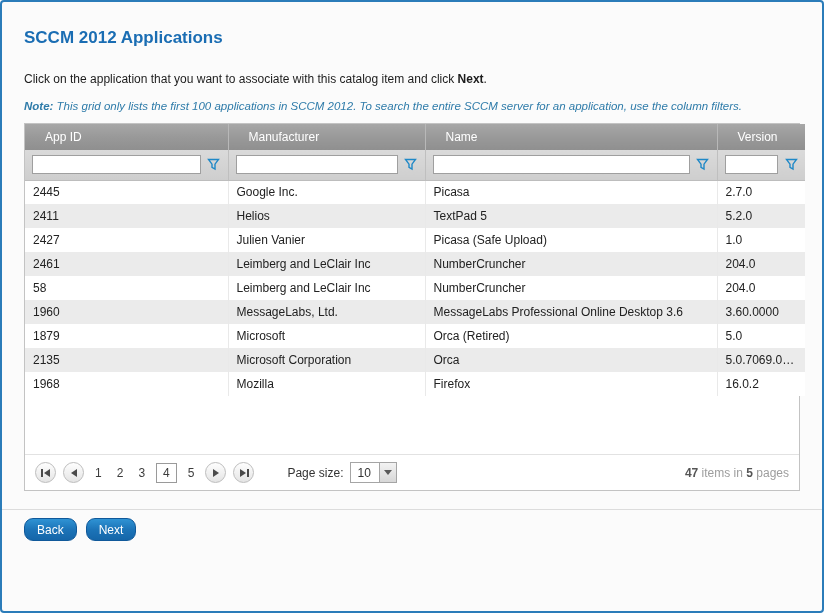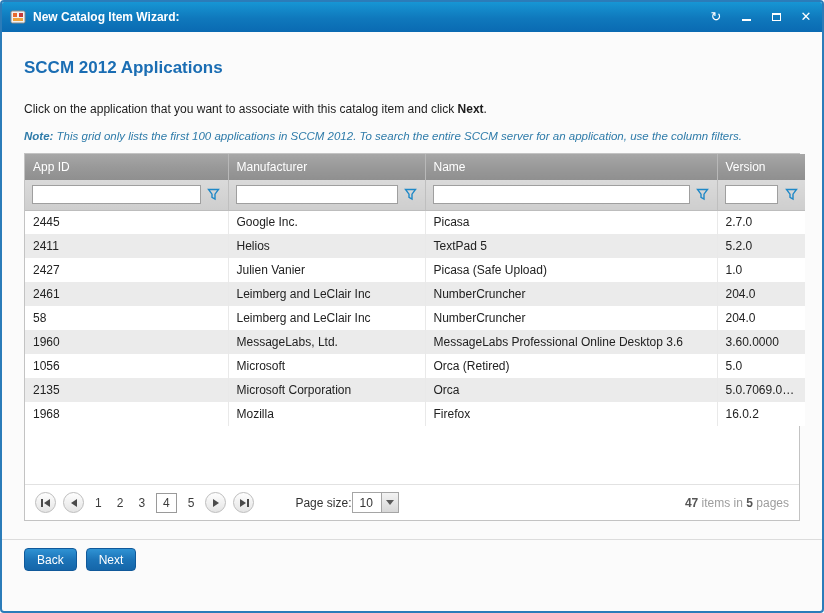--- a/index.html
+++ b/index.html
@@ -48,21 +48,21 @@
   .grid {
     margin-top: 11px;
     border: 1px solid #c3c3c3;
     background: #ffffff;
   }
   table { border-collapse: collapse; table-layout: fixed; width: 100%; }
 
   tr.head th {
     background: linear-gradient(180deg, #a7a7a7 0%, #999999 50%, #8f8f8f 100%);
     color: #ffffff; font-weight: normal; font-size: 12px;
-    text-align: left; height: 26px; padding: 0 8px;
+    text-align: left; height: 26px; padding: 0 20px;
     border-right: 1px solid #b8b8b8;
   }
   tr.head th:last-child { border-right: none; }
 
   tr.filter th {
     background: linear-gradient(180deg, #dadada 0%, #cecece 100%);
     height: 30px; padding: 0;
     border-right: 1px solid #bfbfbf;
     border-bottom: 1px solid #bdbdbd;
   }
@@ -96,21 +96,21 @@
   .pbtn {
     width: 21px; height: 21px; border-radius: 50%;
     border: 1px solid #bdbdbd;
     background: linear-gradient(180deg, #fefefe 0%, #e4e4e4 100%);
     display: inline-flex; align-items: center; justify-content: center;
   }
   .pnum { font-size: 12px; color: #3c3c3c; padding: 2px 4px; }
   .pnum.current {
     border: 1px solid #9a9a9a; background: #ffffff; padding: 2px 6px;
   }
-  .psize { display: inline-flex; align-items: center; margin-left: 34px; gap: 1px; }
+  .psize { display: inline-flex; align-items: center; margin-left: 26px; gap: 7px; }
   .psize-label { font-size: 12px; color: #333333; }
   .psize-select {
     display: inline-flex; align-items: stretch; height: 21px;
     border: 1px solid #a5a5a5; background: #ffffff; text-align: center;
   }
   .psize-value { font-size: 12px; color: #333; padding: 3px 8px 0 6px; min-width: 20px; }
   .psize-btn {
     width: 17px; display: inline-flex; align-items: center; justify-content: center;
     background: linear-gradient(180deg, #f3f3f3 0%, #d7d7d7 100%);
     border-left: 1px solid #a5a5a5;
@@ -118,51 +118,30 @@
   .tri { width: 0; height: 0; border-left: 4px solid transparent; border-right: 4px solid transparent; border-top: 5px solid #5a5a5a; }
   .summary { margin-left: auto; font-size: 12px; color: #9d9d9d; }
   .summary b { color: #555555; font-weight: bold; }
 
   
   .divider { border-top: 1px solid #dcdcdc; margin-top: 18px; }
   .footer { padding: 8px 22px 14px 22px; display: flex; gap: 9px; }
   .btn {
     min-width: 46px; height: 23px;
     background: linear-gradient(180deg, #2f93d4 0%, #1c74b8 50%, #1566a9 100%);
-    border: 1px solid #10599a; border-radius: 4px;
+    border: 1px solid #10599a; border-radius: 9px;
     color: #ffffff; font-size: 12px; font-family: "Liberation Sans", sans-serif;
     padding: 0 12px; cursor: default;
   }
 </style>
 </head>
 <body>
 
 <div class="window">
 
-  <div class="titlebar">
-    <span class="app-icon">
-      <svg width="16" height="16" viewBox="0 0 16 16">
-        <rect x="1" y="2" width="14" height="12" rx="1.5" fill="#f2f2f2" stroke="#8a8a8a"></rect>
-        <rect x="3" y="4" width="4" height="4" fill="#e8692d"></rect>
-        <rect x="9" y="4" width="4" height="4" fill="#c43b3b"></rect>
-        <rect x="3" y="9" width="10" height="3" fill="#f0a23c"></rect>
-      </svg>
-    </span>
-    <span class="title">New Catalog Item Wizard:</span>
-    <div class="win-controls">
-      <span class="winbtn">↻</span>
-      <span class="winbtn">
-          <span class="min-glyph"></span>
-        </span>
-      <span class="winbtn">
-          <span class="max-glyph"></span>
-        </span>
-      <span class="winbtn">✕</span>
-    </div>
-  </div>
 
   <div class="content">
     <div class="pad">
       <h1 class="page-title">SCCM 2012 Applications</h1>
       <p class="instruction"><span>Click on the application that you want to associate with this catalog item and click </span><b>Next</b><span>.</span></p>
       <p class="note"><b>Note:</b><span> This grid only lists the first 100 applications in SCCM 2012. To search the entire SCCM server for an application, use the column filters.</span></p>
 
       <div class="grid">
         <table>
           <colgroup>
@@ -252,21 +231,21 @@
                 <td>NumberCruncher</td>
                 <td>204.0</td>
               </tr>
             <tr>
                 <td>1960</td>
                 <td>MessageLabs, Ltd.</td>
                 <td>MessageLabs Professional Online Desktop 3.6</td>
                 <td>3.60.0000</td>
               </tr>
             <tr>
-                <td>1056</td>
+                <td>1879</td>
                 <td>Microsoft</td>
                 <td>Orca (Retired)</td>
                 <td>5.0</td>
               </tr>
             <tr>
                 <td>2135</td>
                 <td>Microsoft Corporation</td>
                 <td>Orca</td>
                 <td>5.0.7069.0000</td>
               </tr>

